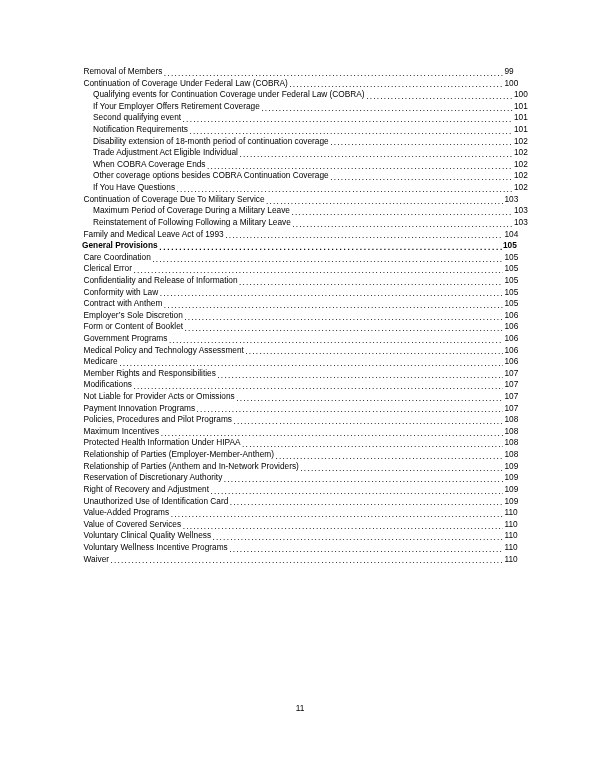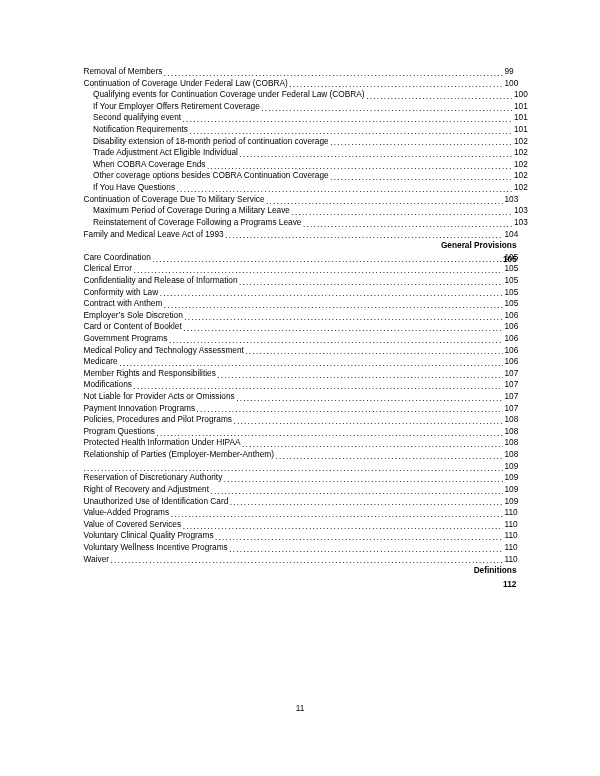--- a/index.html
+++ b/index.html
@@ -58,21 +58,21 @@
     line-height: 8px;
     white-space: nowrap;
   }
   .toc-entry .pagenum {
     flex: 0 0 auto;
     text-align: left;
     min-width: 15px;
     padding-left: 1.5px;
   }
   
-  .lvl0 { padding-left: 0px; flex-direction: column; }
+  .lvl0 { padding-left: 0px; }
   .lvl1 { padding-left: 1.5px; }
   .lvl2 { padding-left: 11px; }
 
   .toc-entry.bold .title,
   .toc-entry.bold .pagenum {
     font-weight: bold;
   }
   .toc-entry.bold .leader::before {
     font-weight: bold;
     letter-spacing: -0.3px;
@@ -154,21 +154,21 @@
         <span class="title">Continuation of Coverage Due To Military Service</span>
         <span class="leader"></span>
         <span class="pagenum">103</span>
       </div>
       <div class="toc-entry lvl2">
         <span class="title">Maximum Period of Coverage During a Military Leave</span>
         <span class="leader"></span>
         <span class="pagenum">103</span>
       </div>
       <div class="toc-entry lvl2">
-        <span class="title">Reinstatement of Coverage Following a Programs Leave</span>
+        <span class="title">Reinstatement of Following Following a Military Leave</span>
         <span class="leader"></span>
         <span class="pagenum">103</span>
       </div>
       <div class="toc-entry lvl1">
         <span class="title">Family and Medical Leave Act of 1993</span>
         <span class="leader"></span>
         <span class="pagenum">104</span>
       </div>
       <div class="toc-entry lvl0 bold">
         <span class="title">General Provisions</span>
@@ -199,21 +199,21 @@
         <span class="title">Contract with Anthem</span>
         <span class="leader"></span>
         <span class="pagenum">105</span>
       </div>
       <div class="toc-entry lvl1">
         <span class="title">Employer’s Sole Discretion</span>
         <span class="leader"></span>
         <span class="pagenum">106</span>
       </div>
       <div class="toc-entry lvl1">
-        <span class="title">Card or Content of Booklet</span>
+        <span class="title">Form or Content of Booklet</span>
         <span class="leader"></span>
         <span class="pagenum">106</span>
       </div>
       <div class="toc-entry lvl1">
         <span class="title">Government Programs</span>
         <span class="leader"></span>
         <span class="pagenum">106</span>
       </div>
       <div class="toc-entry lvl1">
         <span class="title">Medical Policy and Technology Assessment</span>
@@ -244,35 +244,36 @@
         <span class="title">Payment Innovation Programs</span>
         <span class="leader"></span>
         <span class="pagenum">107</span>
       </div>
       <div class="toc-entry lvl1">
         <span class="title">Policies, Procedures and Pilot Programs</span>
         <span class="leader"></span>
         <span class="pagenum">108</span>
       </div>
       <div class="toc-entry lvl1">
-        <span class="title">Program Questions</span>
+        <span class="title">Maximum Incentives</span>
         <span class="leader"></span>
         <span class="pagenum">108</span>
       </div>
       <div class="toc-entry lvl1">
         <span class="title">Protected Health Information Under HIPAA</span>
         <span class="leader"></span>
         <span class="pagenum">108</span>
       </div>
       <div class="toc-entry lvl1">
         <span class="title">Relationship of Parties (Employer-Member-Anthem)</span>
         <span class="leader"></span>
         <span class="pagenum">108</span>
       </div>
       <div class="toc-entry lvl1">
+        <span class="title">Relationship of Parties (Anthem and In-Network Providers)</span>
         <span class="leader"></span>
         <span class="pagenum">109</span>
       </div>
       <div class="toc-entry lvl1">
         <span class="title">Reservation of Discretionary Authority</span>
         <span class="leader"></span>
         <span class="pagenum">109</span>
       </div>
       <div class="toc-entry lvl1">
         <span class="title">Right of Recovery and Adjustment</span>
@@ -288,36 +289,31 @@
         <span class="title">Value-Added Programs</span>
         <span class="leader"></span>
         <span class="pagenum">110</span>
       </div>
       <div class="toc-entry lvl1">
         <span class="title">Value of Covered Services</span>
         <span class="leader"></span>
         <span class="pagenum">110</span>
       </div>
       <div class="toc-entry lvl1">
-        <span class="title">Voluntary Clinical Quality Programs</span>
+        <span class="title">Voluntary Clinical Quality Wellness</span>
         <span class="leader"></span>
         <span class="pagenum">110</span>
       </div>
       <div class="toc-entry lvl1">
         <span class="title">Voluntary Wellness Incentive Programs</span>
         <span class="leader"></span>
         <span class="pagenum">110</span>
       </div>
       <div class="toc-entry lvl1">
         <span class="title">Waiver</span>
         <span class="leader"></span>
         <span class="pagenum">110</span>
       </div>
-      <div class="toc-entry lvl0 bold">
-        <span class="title">Definitions</span>
-        <span class="leader"></span>
-        <span class="pagenum">112</span>
-      </div>
     </div>
 
   <div class="folio">11</div>
 
 </div>
 
 </body></html>

